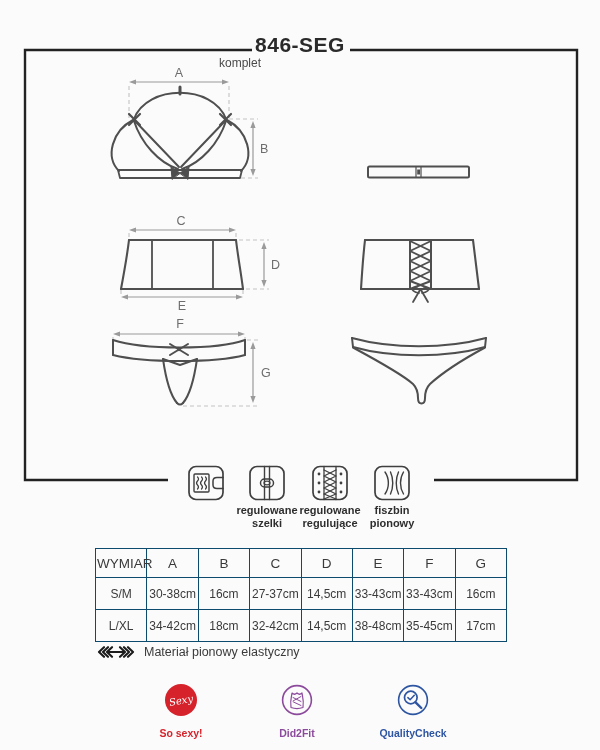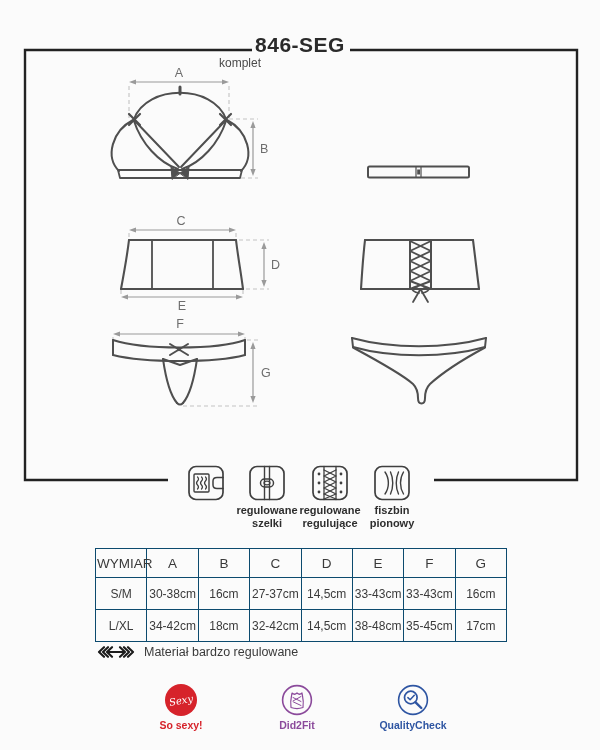--- a/index.html
+++ b/index.html
@@ -15,21 +15,21 @@
               table-layout:fixed;background:#fbfbfb;}
   #sizes td,#sizes th{border:1px solid #0c4a6e;text-align:center;vertical-align:middle;
               color:#3a3a3a;font-weight:normal;}
   #sizes tr.hdr td{height:26px;font-size:13.5px;}
   #sizes tr.data td{height:29px;font-size:12px;}
   #sizes td.wymiar{font-size:11.5px;}
   #material{left:144px;top:645px;font-size:12.5px;color:#3a3a3a;}
   #badges{left:154px;top:684px;width:286px;display:flex;justify-content:space-between;}
   .badge{display:flex;flex-direction:column;align-items:center;width:54px;}
   .badge .circle{width:32px;height:32px;}
-  .badge .blabel{margin-top:3px;font-size:10.5px;font-weight:bold;white-space:nowrap;}
+  .badge .blabel{margin-top:11px;font-size:10.5px;font-weight:bold;white-space:nowrap;}
   #sexy-circle{width:32px;height:32px;border-radius:50%;background:#d6232b;display:flex;
                align-items:center;justify-content:center;}
   #sexy-circle span{color:#fff;font-family:"DejaVu Serif",serif;font-style:italic;
                font-size:10px;transform:rotate(-10deg);}
 </style>
 </head>
 <body>
 
 <div id="canvas">
 
@@ -231,21 +231,21 @@
       <td>17cm</td>
     </tr>
   </tbody>
     </table>
 
   <svg class="abs" style="left:96px;top:646px" width="40" height="12" viewBox="0 0 40 12" stroke="#1c1c1c" fill="none" stroke-width="2.1" stroke-linecap="round" stroke-linejoin="round">
     <path d="M 12 6 H 28"></path>
     <path d="M 8 1.2 L 3 6 L 8 10.8 M 12 1.2 L 7 6 L 12 10.8 M 16 1.2 L 11 6 L 16 10.8"></path>
     <path d="M 32 1.2 L 37 6 L 32 10.8 M 28 1.2 L 33 6 L 28 10.8 M 24 1.2 L 29 6 L 24 10.8"></path>
   </svg>
-  <div class="abs" id="material">Materiał bardzo regulowane</div>
+  <div class="abs" id="material">Materiał pionowy elastyczny</div>
 
   <div class="abs" id="badges">
     <div class="badge">
       <div id="sexy-circle">
         <span>Sexy</span>
       </div>
       <div class="blabel" style="color:#d6232b">So sexy!</div>
     </div>
     <div class="badge">
       <svg class="circle" viewBox="0 0 32 32" stroke="#8b4a9b" fill="none" stroke-linecap="round" stroke-linejoin="round">

